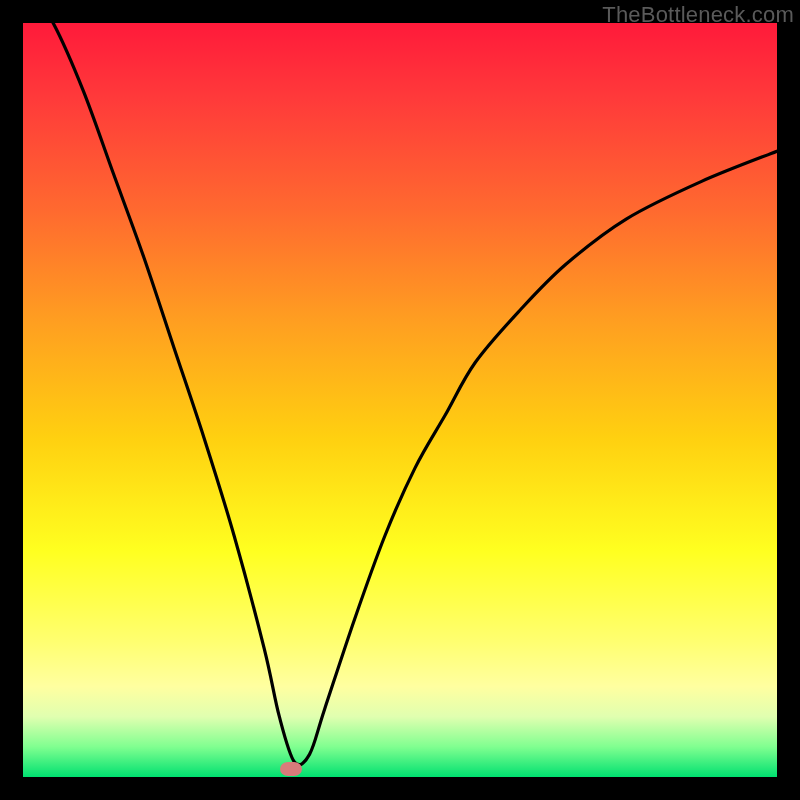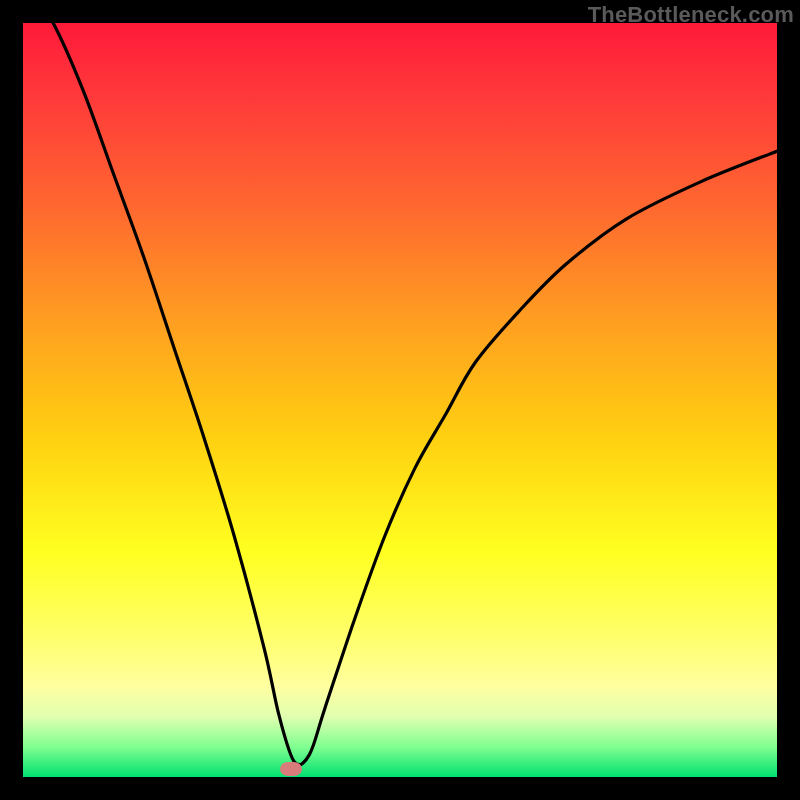--- a/index.html
+++ b/index.html
@@ -24,21 +24,21 @@
       #00e070 100%
     );
   }
   .watermark {
     position: absolute;
     top: 2px;
     right: 6px;
     font-family: Arial, Helvetica, sans-serif;
     font-size: 22px;
     color: #5a5a5a;
-    font-weight: 700;
+    font-weight: 400;
     letter-spacing: 0.2px;
   }
   svg.curve {
     position: absolute;
     left: 0; top: 0;
     width: 754px; height: 754px;
     pointer-events: none;
   }
   .marker {
     position: absolute;

